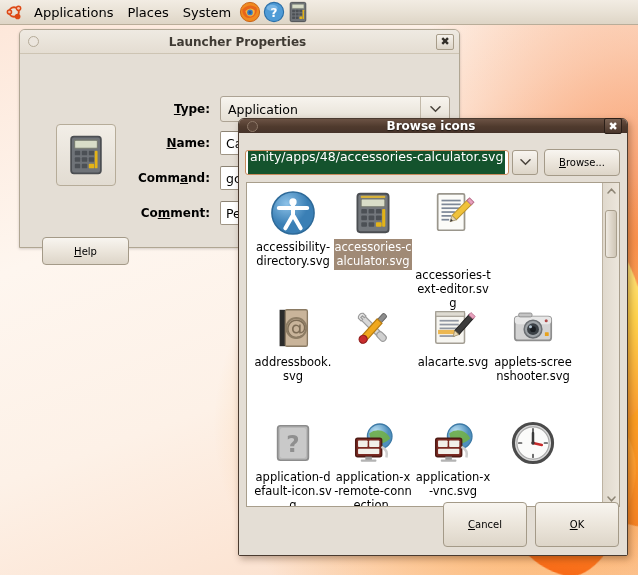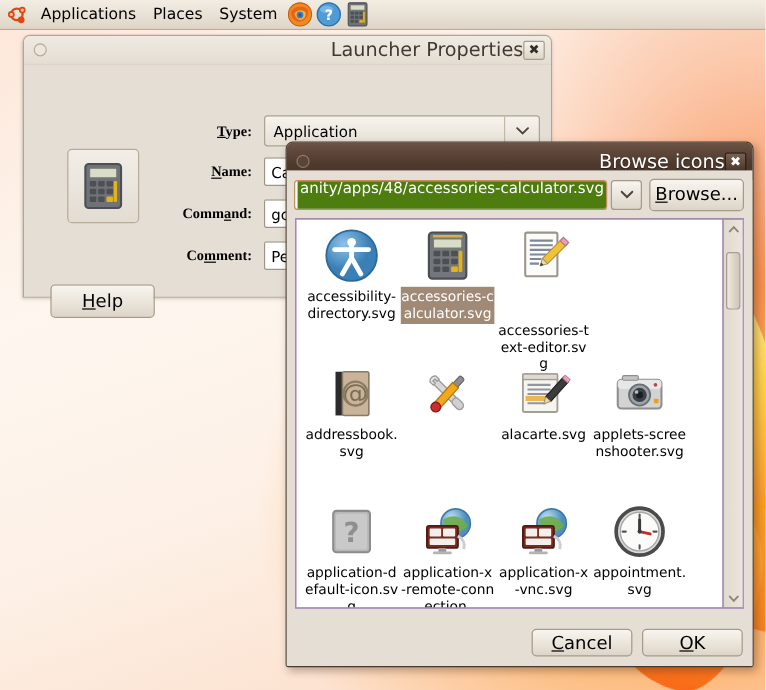--- a/index.html
+++ b/index.html
@@ -92,23 +92,23 @@
     box-sizing: border-box;
   }
   .win-title {
     height: 22px;
     display: flex; align-items: center;
     box-sizing: border-box;
     position: relative;
   }
   .win-title .tbtext {
     flex: 1;
-    text-align: right;
-    font-weight: normal;
-    font-size: 16px;
+    text-align: center;
+    font-weight: bold;
+    font-size: 12px;
   }
   .tb-dot {
     width: 11px; height: 11px;
     border-radius: 50%;
     margin-left: 8px;
     box-sizing: border-box;
   }
   .tb-close {
     width: 18px; height: 16px;
     margin-right: 5px;
@@ -160,21 +160,20 @@
     display: flex; align-items: center;
   }
   .field-label {
     width: 90px;
     text-align: right;
     font-weight: bold;
     font-size: 12px;
     color: #000;
     padding-right: 10px;
     box-sizing: border-box;
-    font-family: Liberation Serif, serif;
   }
   .field-label u { text-decoration: underline; }
   .gtk-combo {
     width: 230px; height: 26px;
     background: linear-gradient(to bottom, #f7f4ee 0%, #e6e0d5 100%);
     border: 1px solid #ada394;
     border-radius: 3px;
     display: flex; align-items: center;
     font-size: 12.5px;
     padding-left: 7px;
@@ -200,40 +199,40 @@
     overflow: hidden;
     white-space: nowrap;
   }
   .gtk-button {
     height: 28px;
     min-width: 76px;
     background: linear-gradient(to bottom, #f8f5f0 0%, #ece6dc 48%, #ddd5c8 100%);
     border: 1px solid #a49a88;
     border-radius: 4px;
     display: flex; align-items: center; justify-content: center;
-    font-size: 15px;
+    font-size: 10px;
     color: #000;
     box-sizing: border-box;
     padding: 0 4px;
   }
 
   
   #browse-win {
     left: 238px; top: 118px;
     width: 390px; height: 438px;
     background: #e4ded5;
     border: 1px solid #4a3b30;
     border-radius: 6px 6px 2px 2px;
     box-shadow: 2px 3px 7px rgba(60,30,10,.35);
   }
   #browse-win .win-title {
     background: linear-gradient(to bottom, #6b5244 0%, #4f3a2d 55%, #46332a 100%);
     color: #ffffff;
     border-radius: 5px 5px 0 0;
-    height: 31px;
+    height: 14px;
     text-shadow: 0 1px 1px rgba(0,0,0,.55);
   }
   #browse-win .tb-dot { border: 1px solid #8d7868; background: #5b4538; }
   #browse-win .tb-close {
     border: 1px solid #2b1f18;
     background: linear-gradient(to bottom, #7a6253, #4a362b);
     color: #fff;
     text-shadow: none;
   }
   #browse-body {
@@ -251,21 +250,21 @@
     height: 25px;
     background: #fff;
     border: 1px solid #c98b5e;
     border-radius: 3px;
     display: flex; align-items: center;
     box-sizing: border-box;
     padding: 0 2px;
     overflow: hidden;
   }
   #path-entry .sel {
-    background: #4d7c0f;
+    background: #14532d;
     color: #ffffff;
     font-size: 12.5px;
     padding: 2px 2px 13px 2px;
     white-space: nowrap;
     line-height: 16px;
   }
   #path-arrow {
     width: 26px; height: 25px;
     margin-left: 3px;
     background: linear-gradient(to bottom, #f8f5f0, #ddd5c8);
@@ -334,21 +333,21 @@
     left: 2px; right: 2px;
     top: 17px; height: 54px;
     background: linear-gradient(to right, #efeae2 0%, #ddd5c8 55%, #cfc6b6 100%);
     border: 1px solid #a89e8c;
     border-radius: 3px;
   }
   #browse-actions {
     position: absolute; right: 8px; bottom: 8px;
     display: flex; gap: 8px;
   }
-  #browse-actions .gtk-button { min-width: 84px; height: 23px; }
+  #browse-actions .gtk-button { min-width: 84px; height: 45px; }
 </style>
 </head>
 <body>
 
 <div id="screen">
 
   <div id="desktop">
     <div class="swirl" id="swirl-e"></div>
     <div class="swirl" id="swirl-a"></div>
     <div class="swirl" id="swirl-b"></div>
@@ -679,21 +678,20 @@
         <line x1="12" y1="4.6" x2="12" y2="6"></line>
                     <line x1="12" y1="18" x2="12" y2="19.4"></line>
         <line x1="4.6" y1="12" x2="6" y2="12"></line>
                     <line x1="18" y1="12" x2="19.4" y2="12"></line>
       </g>
       <line x1="12" y1="12" x2="12" y2="6.8" stroke="#3a3a3a" stroke-width="1.3" stroke-linecap="round"></line>
       <line x1="12" y1="12" x2="16.6" y2="13" stroke="#c62b2b" stroke-width="1.3" stroke-linecap="round"></line>
       <circle cx="12" cy="12" r=".9" fill="#3a3a3a"></circle>
     </svg>
               </div>
-              <div class="cap">appointment.svg</div>
             </div>
           </div>
         <div id="vscroll">
           <div class="sb-arrow" id="sb-up">
             <svg width="9" height="6" viewBox="0 0 9 6">
                 <path d="M1 5 L4.5 1.2 L8 5" fill="none" stroke="#8d8575" stroke-width="1.5" stroke-linecap="round"></path>
               </svg>
           </div>
           <div id="sb-thumb" style="top: 26.64px; height: 46.56px;"></div>
           <div class="sb-arrow" id="sb-down">

